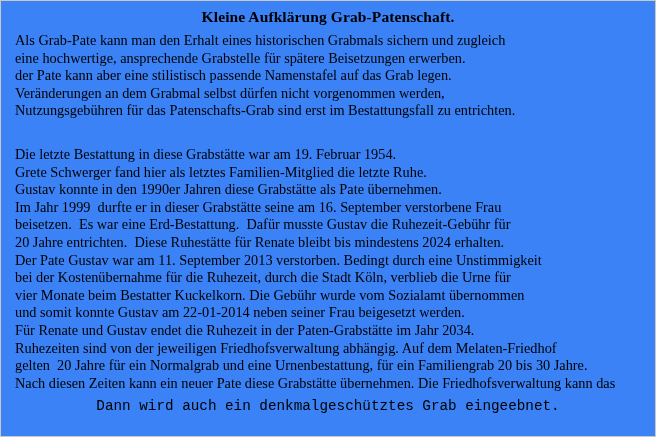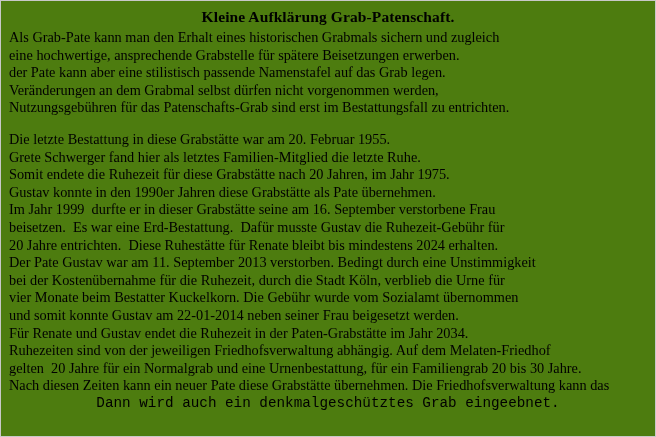--- a/index.html
+++ b/index.html
@@ -14,32 +14,32 @@
     overflow: hidden;
     font-family: "Liberation Serif", "DejaVu Serif", serif;
     color: #000000;
   }
   .page {
     box-sizing: border-box;
     width: 656px;
     height: 437px;
     padding: 6px 8px 0 8px;
     border: 1px solid #c8c8c8;
-    background: #4d7c0f;
+    background: #3b82f6;
   }
   .doc-title {
     text-align: center;
     font-weight: bold;
     font-size: 15.5px;
     line-height: 19px;
     margin: 0 0 3px 0;
     letter-spacing: 0.1px;
   }
   .para {
-    margin: 0;
+    margin: 6px;
   }
   .line {
     font-size: 14.3px;
     line-height: 17.6px;
     white-space: pre-wrap;
     text-align: left;
   }
   .line.center {
     text-align: center;
     font-family: Liberation Mono, monospace;
@@ -59,23 +59,22 @@
     <div class="line">Als Grab-Pate kann man den Erhalt eines historischen Grabmals sichern und zugleich</div>
     <div class="line">eine hochwertige, ansprechende Grabstelle für spätere Beisetzungen erwerben.</div>
     <div class="line">der Pate kann aber eine stilistisch passende Namenstafel auf das Grab legen.</div>
     <div class="line">Veränderungen an dem Grabmal selbst dürfen nicht vorgenommen werden,</div>
     <div class="line">Nutzungsgebühren für das Patenschafts-Grab sind erst im Bestattungsfall zu entrichten.</div>
   </div>
 
   <div class="spacer"></div>
 
   <div class="para">
-    <div class="line">Die letzte Bestattung in diese Grabstätte war am 20. Februar 1955.</div>
+    <div class="line">Die letzte Bestattung in diese Grabstätte war am 19. Februar 1954.</div>
     <div class="line">Grete Schwerger fand hier als letztes Familien-Mitglied die letzte Ruhe.</div>
-    <div class="line">Somit endete die Ruhezeit für diese Grabstätte nach 20 Jahren, im Jahr 1975.</div>
     <div class="line">Gustav konnte in den 1990er Jahren diese Grabstätte als Pate übernehmen.</div>
     <div class="line">Im Jahr 1999  durfte er in dieser Grabstätte seine am 16. September verstorbene Frau</div>
     <div class="line">beisetzen.  Es war eine Erd-Bestattung.  Dafür musste Gustav die Ruhezeit-Gebühr für</div>
     <div class="line">20 Jahre entrichten.  Diese Ruhestätte für Renate bleibt bis mindestens 2024 erhalten.</div>
     <div class="line">Der Pate Gustav war am 11. September 2013 verstorben. Bedingt durch eine Unstimmigkeit</div>
     <div class="line">bei der Kostenübernahme für die Ruhezeit, durch die Stadt Köln, verblieb die Urne für</div>
     <div class="line">vier Monate beim Bestatter Kuckelkorn. Die Gebühr wurde vom Sozialamt übernommen</div>
     <div class="line">und somit konnte Gustav am 22-01-2014 neben seiner Frau beigesetzt werden.</div>
     <div class="line">Für Renate und Gustav endet die Ruhezeit in der Paten-Grabstätte im Jahr 2034.</div>
     <div class="line">Ruhezeiten sind von der jeweiligen Friedhofsverwaltung abhängig. Auf dem Melaten-Friedhof</div>

